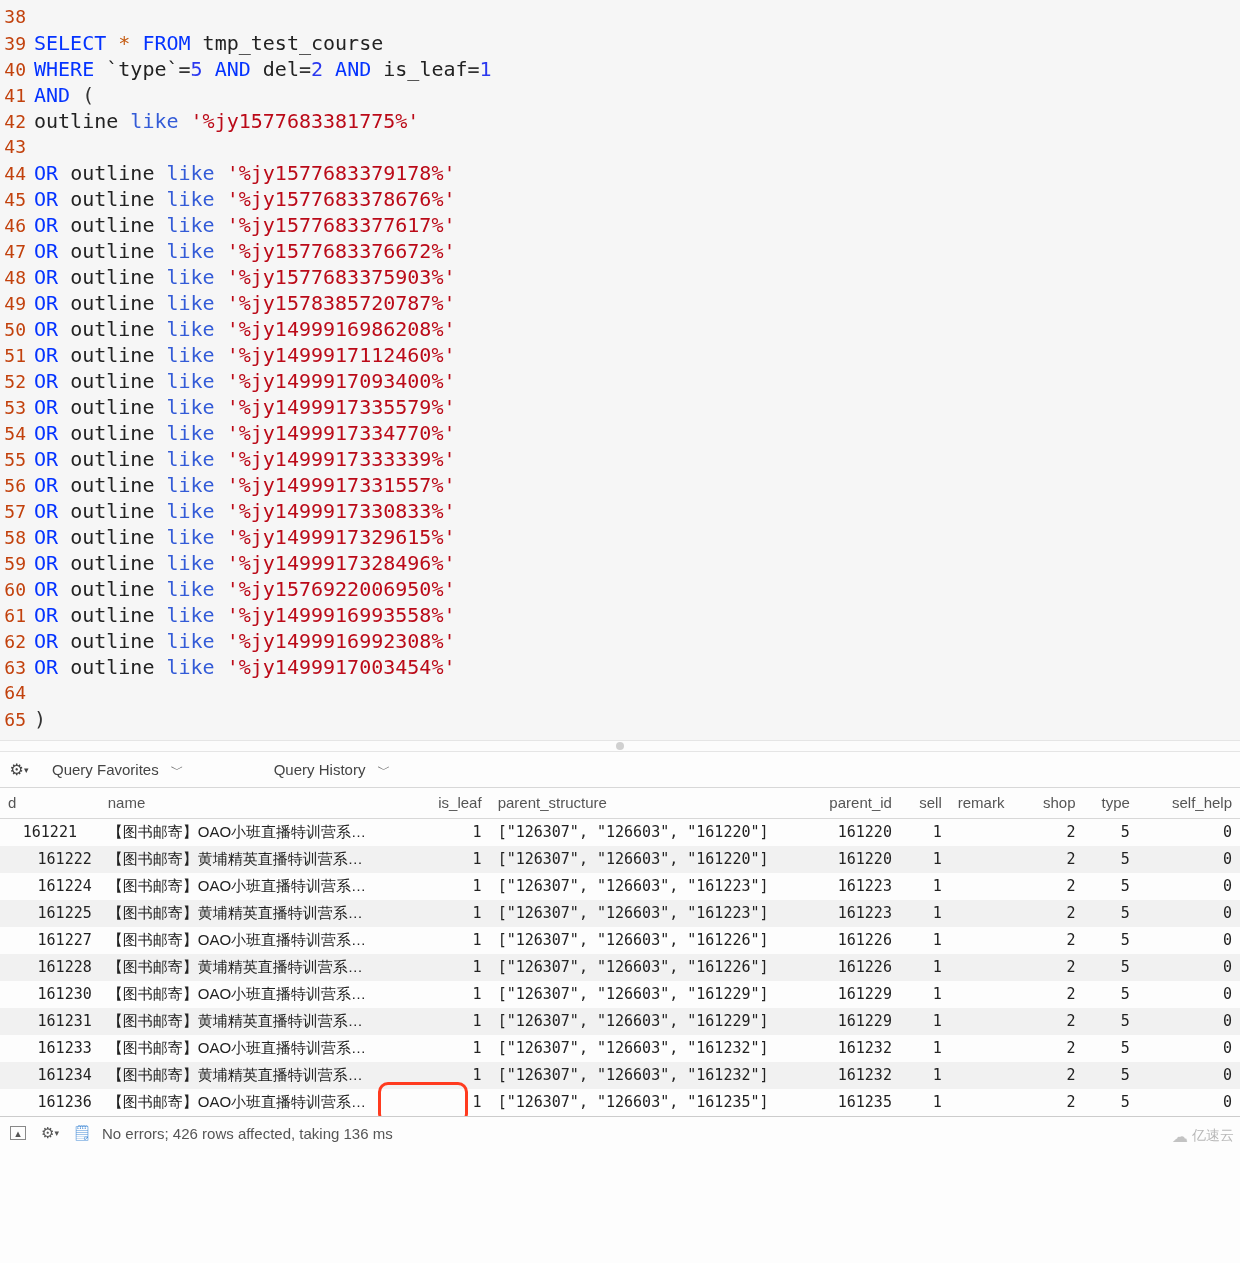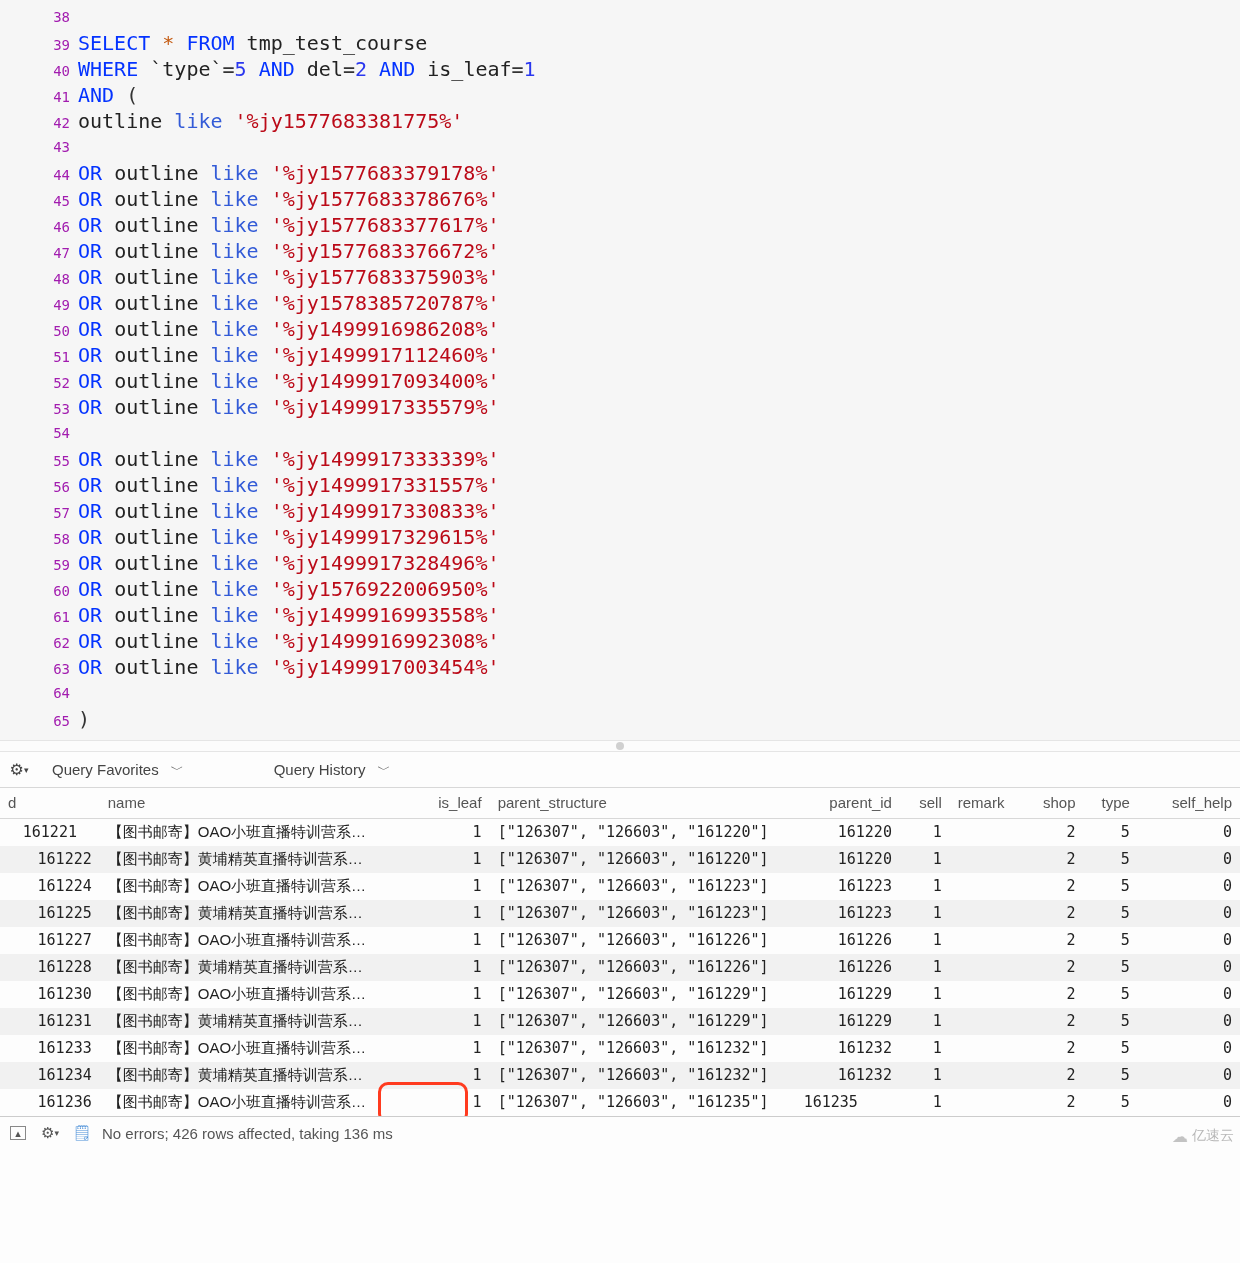--- a/index.html
+++ b/index.html
@@ -17,25 +17,24 @@
   .line {
     display: flex;
     align-items: baseline;
     height: 26px;
     line-height: 26px;
   }
   .gutter {
     width: 34px;
     text-align: right;
     padding-right: 8px;
-    color: #a21caf;
-    font-size: 14px;
+    color: #c2410c;
+    font-size: 18px;
     user-select: none;
     flex-shrink: 0;
-    margin-left: 44px;
   }
   .code { white-space: pre; font-size: 20px; }
   .tok-kw    { color: #0433ff; }     
   .tok-like  { color: #335bd7; }
   .tok-num   { color: #2a37ef; }
   .tok-str   { color: #bb0a18; }
   .tok-ident { color: #222; }
   .tok-star  { color: #c45a10; }
 
   .drag-handle {
@@ -222,20 +221,21 @@
     <div class="line">
       <span class="gutter">52</span>
       <span class="code"><span class="tok-kw">OR</span> <span class="tok-ident">outline</span> <span class="tok-like">like</span> <span class="tok-str">'%jy1499917093400%'</span></span>
     </div>
     <div class="line">
       <span class="gutter">53</span>
       <span class="code"><span class="tok-kw">OR</span> <span class="tok-ident">outline</span> <span class="tok-like">like</span> <span class="tok-str">'%jy1499917335579%'</span></span>
     </div>
     <div class="line">
       <span class="gutter">54</span>
+      <span class="code"><span class="tok-kw">OR</span> <span class="tok-ident">outline</span> <span class="tok-like">like</span> <span class="tok-str">'%jy1499917334770%'</span></span>
     </div>
     <div class="line">
       <span class="gutter">55</span>
       <span class="code"><span class="tok-kw">OR</span> <span class="tok-ident">outline</span> <span class="tok-like">like</span> <span class="tok-str">'%jy1499917333339%'</span></span>
     </div>
     <div class="line">
       <span class="gutter">56</span>
       <span class="code"><span class="tok-kw">OR</span> <span class="tok-ident">outline</span> <span class="tok-like">like</span> <span class="tok-str">'%jy1499917331557%'</span></span>
     </div>
     <div class="line">
@@ -438,21 +438,21 @@
           <td></td>
           <td style="text-align: right;">2</td>
           <td style="text-align: right;">5</td>
           <td style="text-align: right;">0</td>
         </tr>
         <tr>
           <td style="text-align: right;">161236</td>
           <td class="col-name-cell">【图书邮寄】OAO小班直播特训营系…</td>
           <td style="text-align: right;">1</td>
           <td>["126307", "126603", "161235"]</td>
-          <td style="">161235</td>
+          <td style="text-align: right;">161235</td>
           <td style="text-align: right;">1</td>
           <td></td>
           <td style="text-align: right;">2</td>
           <td style="text-align: right;">5</td>
           <td style="text-align: right;">0</td>
         </tr>
       </tbody>
   </table>
   <div class="highlight-box" style="left:378px; top:294px; width:90px; height:42px;"></div>
 </div>

